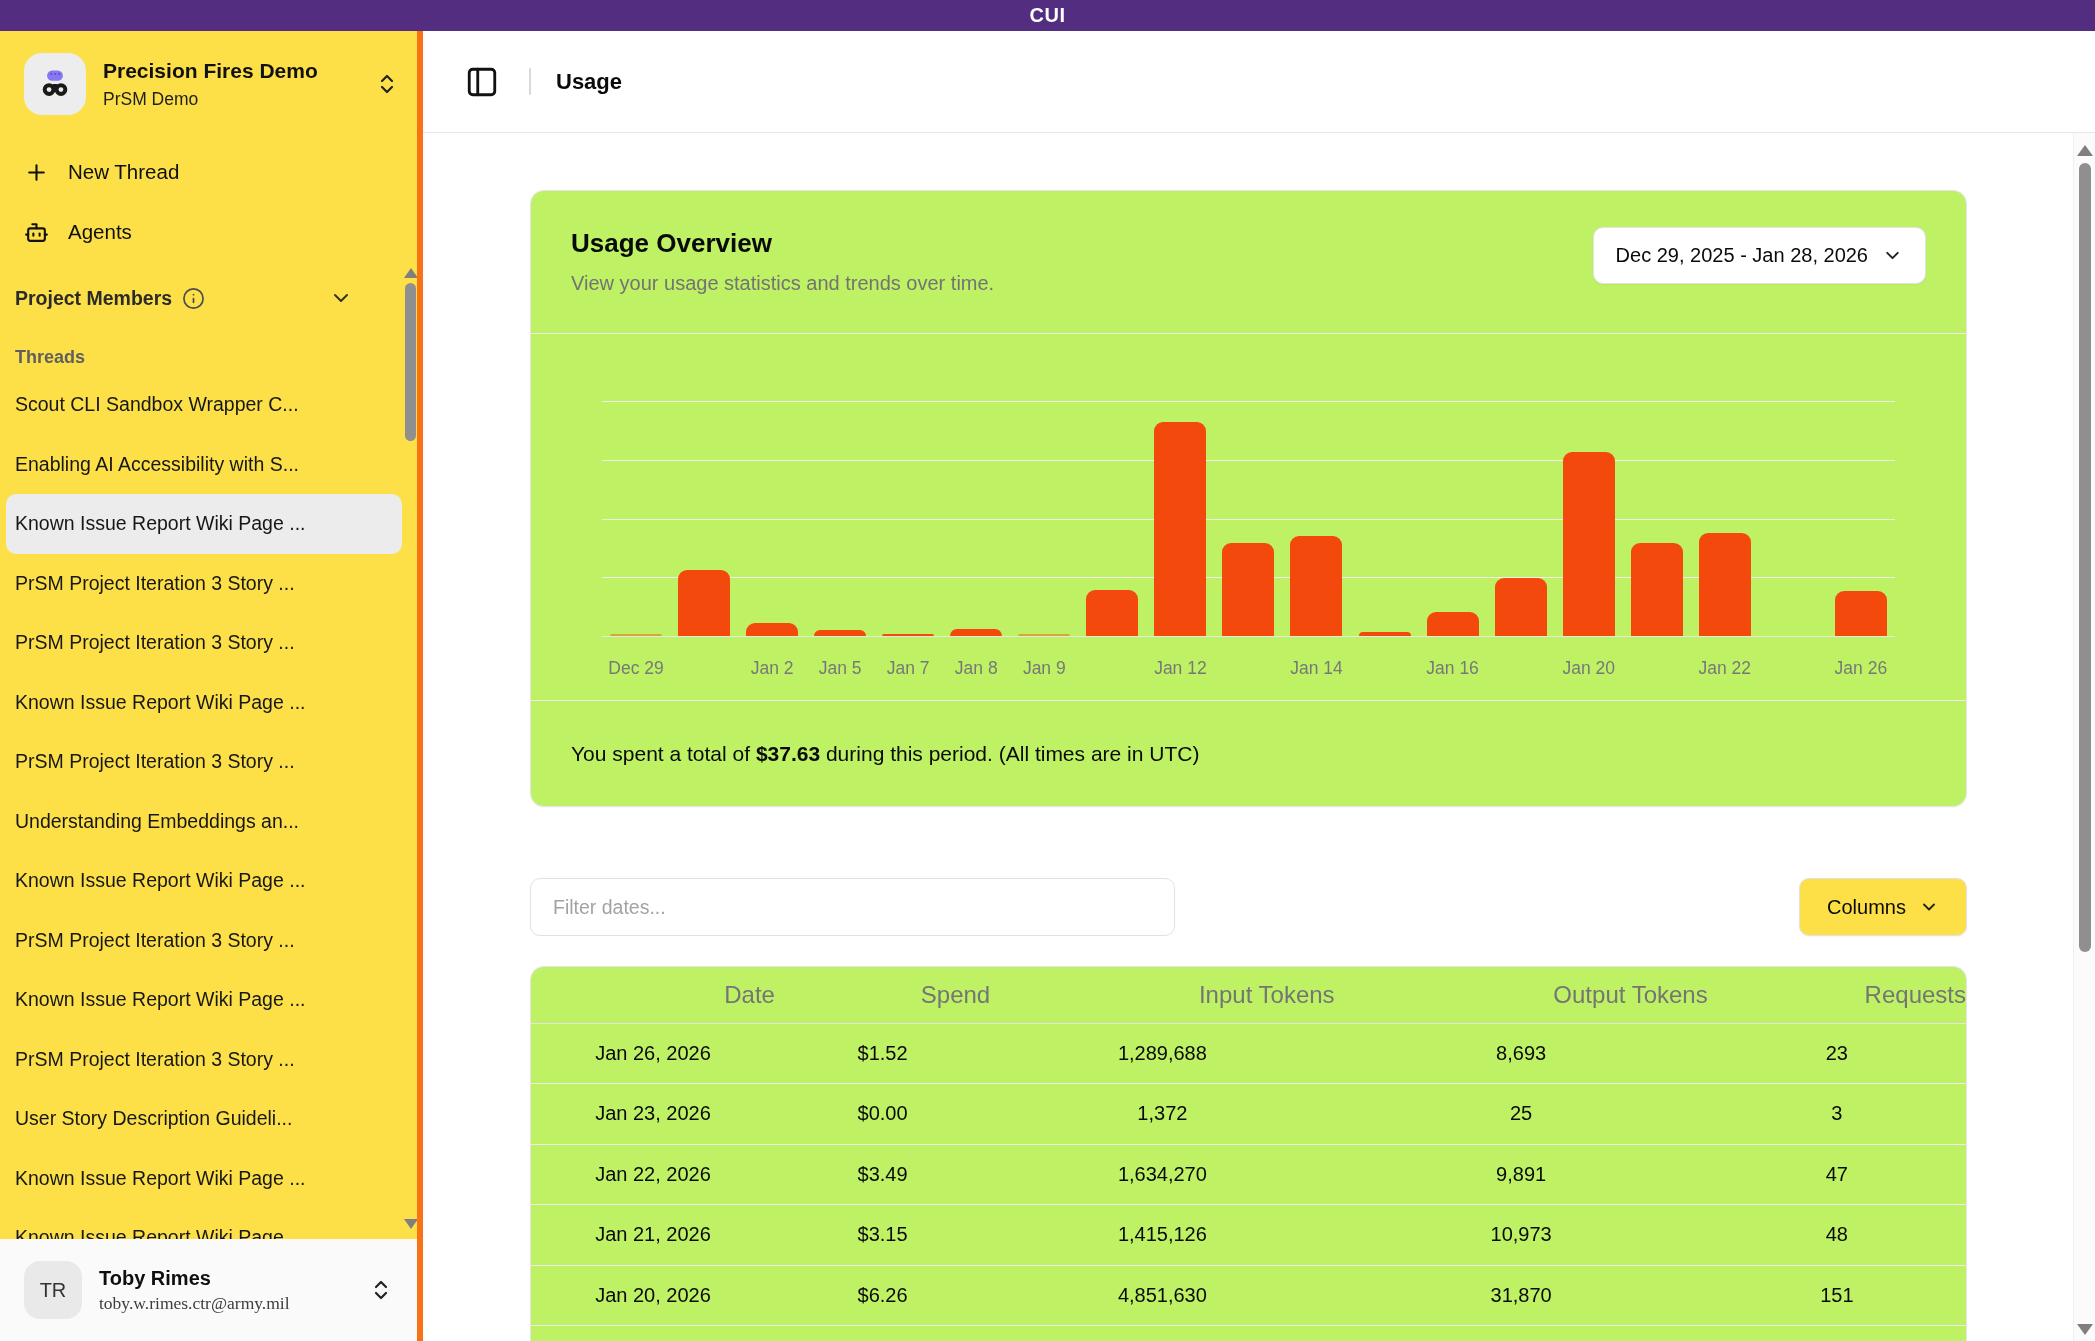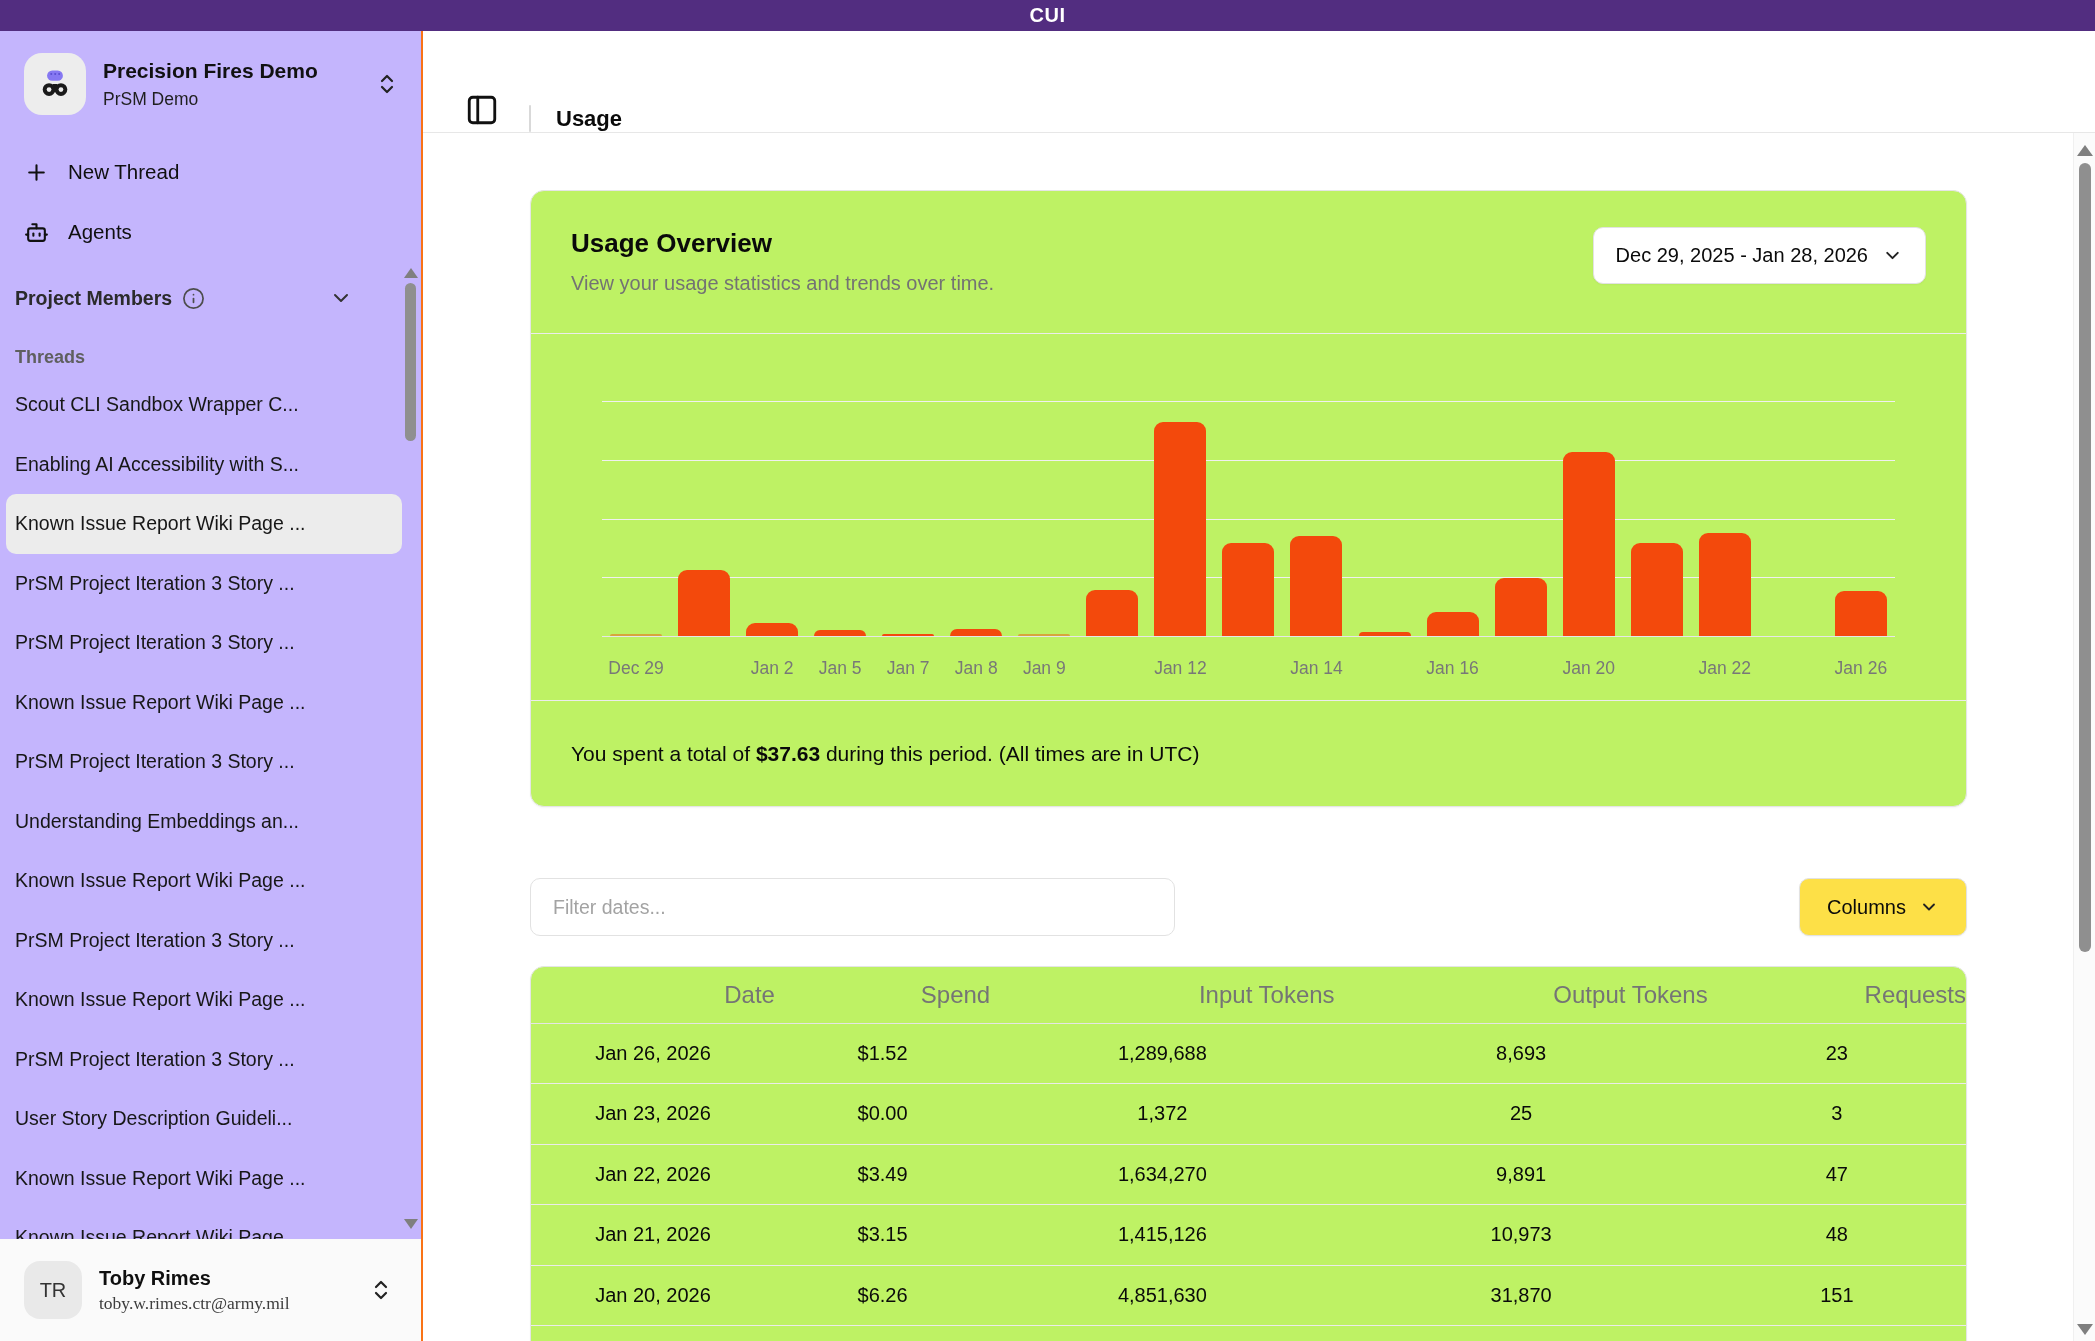--- a/index.html
+++ b/index.html
@@ -7,21 +7,21 @@
   body { font-family:"Liberation Sans", sans-serif; background:#fff; color:#0a0a0a; }
   .stage { position:relative; width:2095px; height:1341px; overflow:hidden; }
 
   
   .banner { position:absolute; left:0; top:0; width:2095px; height:31px;
     display:flex; align-items:center; justify-content:center;
     color:#fff; font-size:20px; font-weight:700; letter-spacing:.5px; }
 
   
   .sidebar { position:absolute; left:0; top:31px; width:423px; height:1310px;
-    background:#c4b5fd; border-right:2px solid #f97316; overflow:hidden; }
+    background:#fde047; border-right:6px solid #f97316; overflow:hidden; }
   .ws-row { position:absolute; left:24px; top:14px; width:375px; height:78px;
     display:flex; align-items:center; }
   .ws-avatar { width:62px; height:62px; border-radius:18px; background:#ededed;
     display:flex; align-items:center; justify-content:center; flex:0 0 auto; }
   .ws-meta { margin-left:17px; min-width:0; }
   .ws-title { font-size:21px; font-weight:700; color:#111; line-height:1.25; }
   .ws-sub { font-size:17.5px; color:#1f1f1f; margin-top:4px; }
   .ws-caret { margin-left:auto; color:#222; display:flex; }
 
   .nav-item { position:absolute; left:24px; width:340px; height:46px;
@@ -58,21 +58,21 @@
     border-bottom:10px solid #7f7f7f; }
   .sb-scroll-thumb { position:absolute; left:405px; top:252px; width:11px; height:158px;
     background:#8f8f8f; border-radius:6px; }
   .sb-scroll-down { position:absolute; left:404px; top:1188px; width:0; height:0;
     border-left:7px solid transparent; border-right:7px solid transparent;
     border-top:10px solid #7f7f7f; }
 
   
   .main { position:absolute; left:423px; top:31px; width:1672px; height:1310px; background:#fff; }
   .main-header { position:absolute; left:0; top:0; width:1672px; height:102px;
-    border-bottom:1px solid #e7e7e7; display:flex; align-items:flex-end; padding-left:37px; }
+    border-bottom:1px solid #e7e7e7; display:flex; align-items:center; padding-left:37px; }
   .panel-btn { width:44px; height:44px; border:none; background:transparent; display:flex;
     align-items:center; justify-content:center; border-radius:8px; cursor:pointer; }
   .hdr-sep { width:2px; height:27px; background:#d9d9d9; margin:0 25px; border-radius:1px; }
   .main-title { font-size:22px; font-weight:600; color:#0a0a0a; }
 
   .content { position:absolute; left:0; top:102px; width:1652px; height:1208px; }
 
   .card { position:absolute; left:107px; width:1437px; background:#bef264;
     border:1px solid #e5e5e5; border-radius:14px; box-shadow:0 1px 2px rgba(0,0,0,.04); }
   .overview-card { top:57px; height:617px; display:flex; flex-direction:column; }

